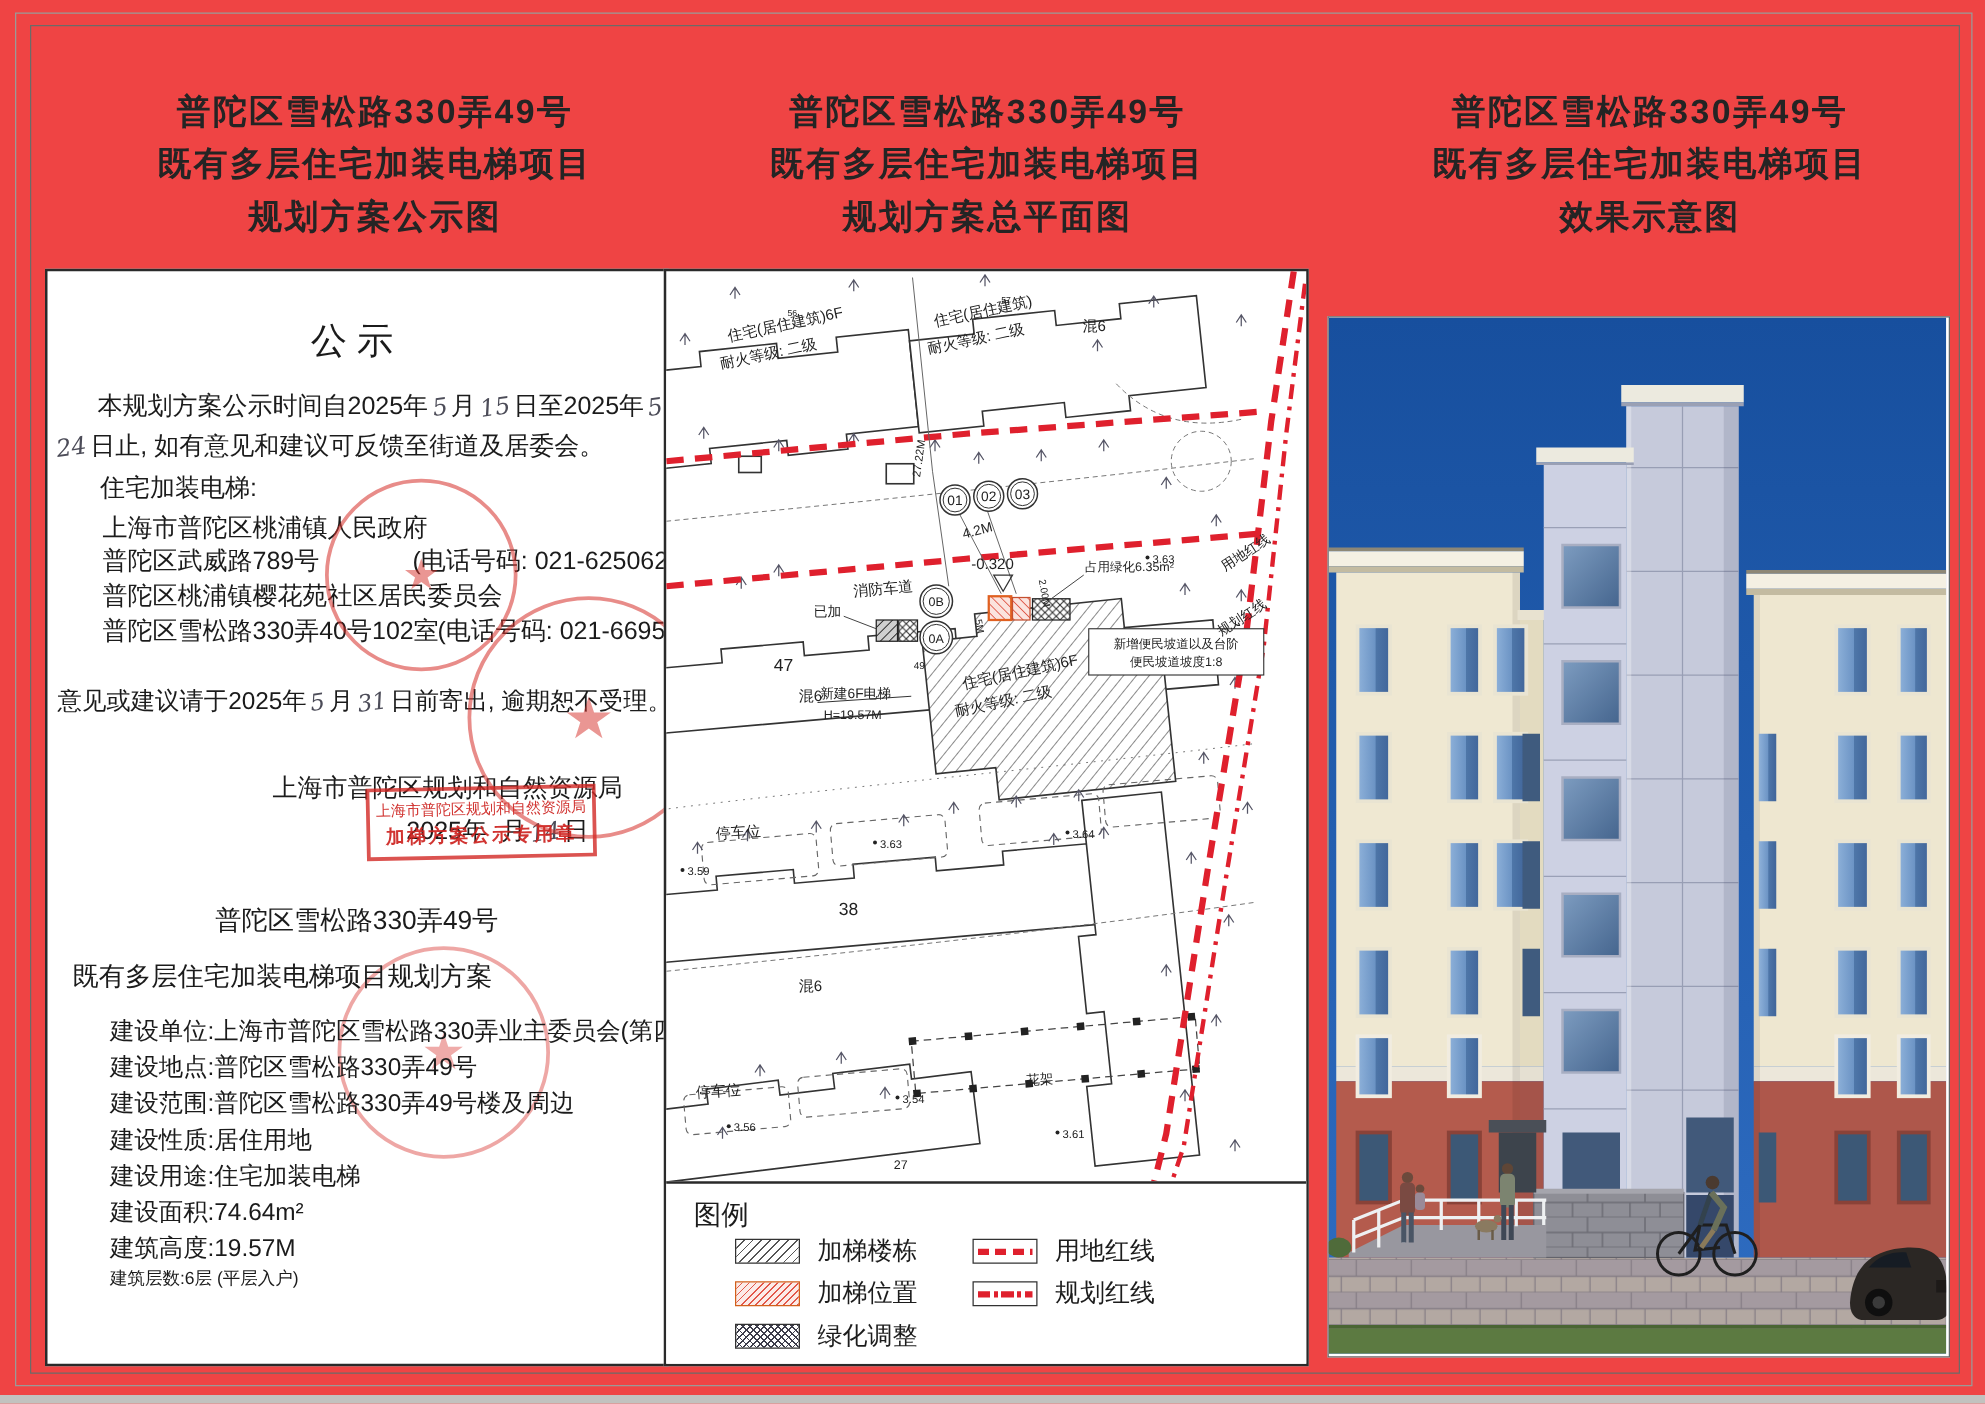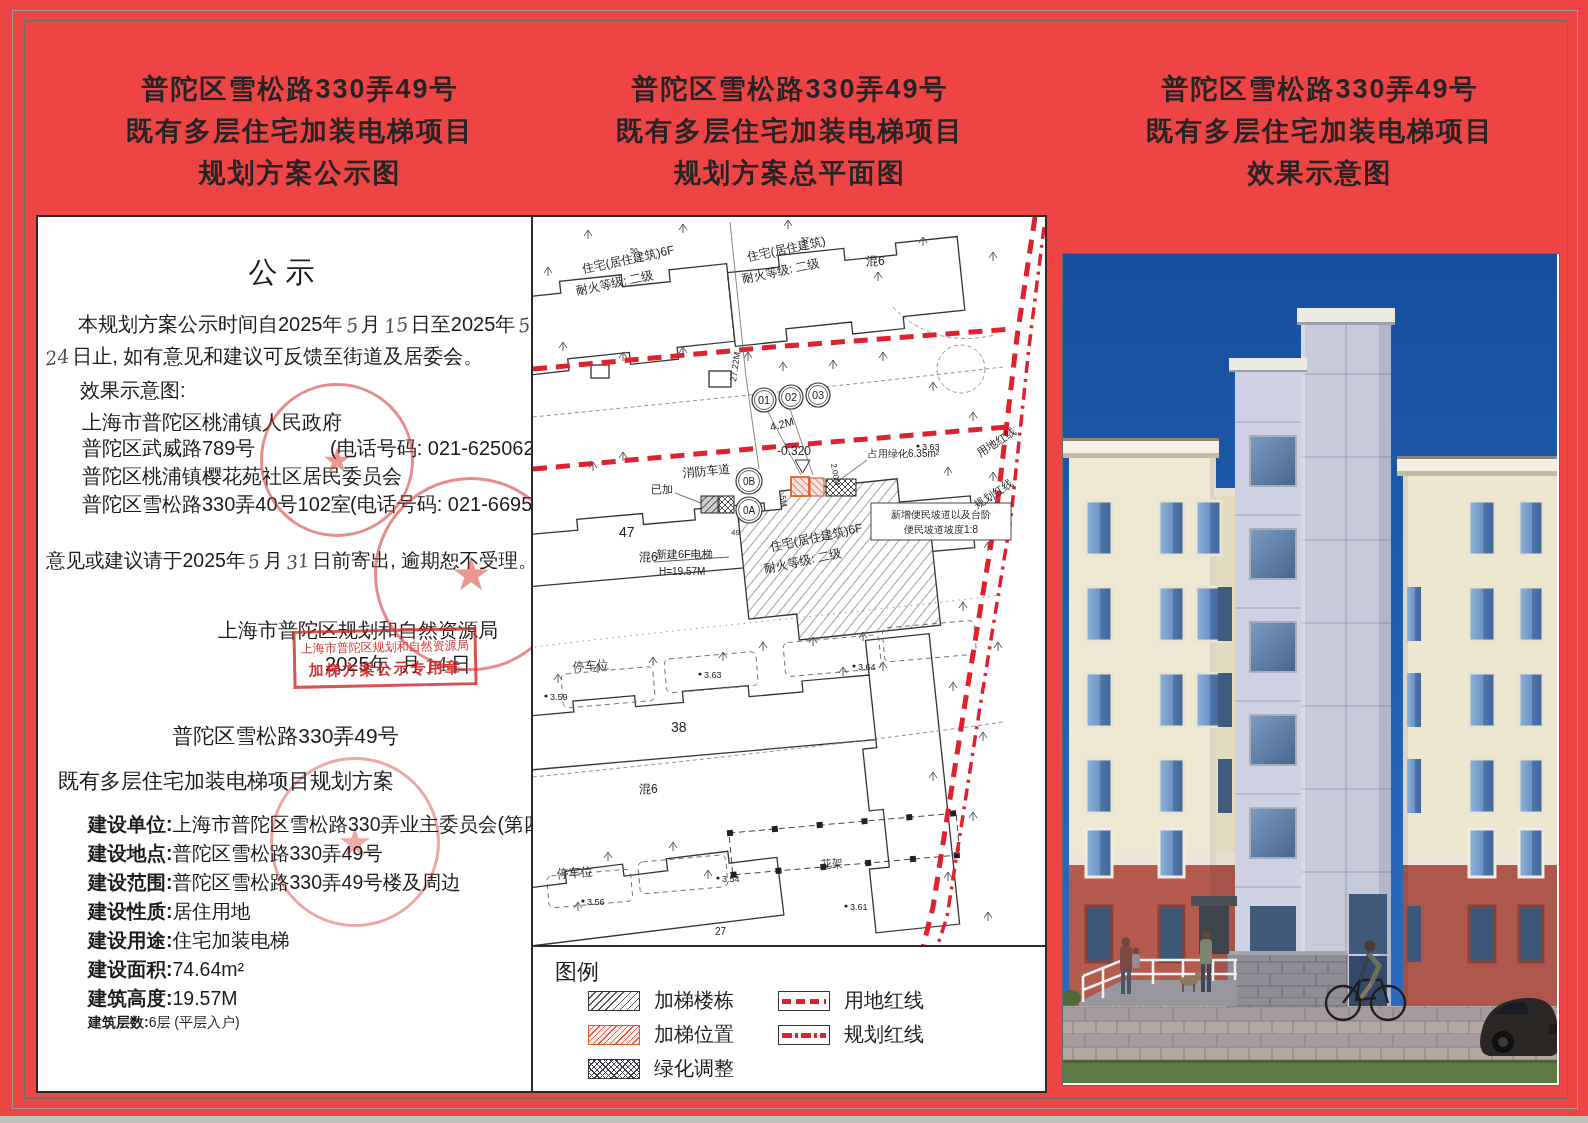--- a/index.html
+++ b/index.html
@@ -27,21 +27,21 @@
   .lg-item{position:absolute;display:flex;align-items:center;gap:14px;font-size:20px;}
   .sw{width:52px;height:20px;border:1.2px solid #333;box-sizing:border-box;position:relative;background:#fff;flex:0 0 auto;}
   .sw-diag{background:repeating-linear-gradient(135deg,#fff 0 4px,#555 4px 5px);}
   .sw-orange{border-color:#d2601c;background:repeating-linear-gradient(135deg,#fcebe8 0 3px,#e2574a 3px 4px);}
   .sw-cross{background:repeating-linear-gradient(45deg,rgba(255,255,255,0) 0 3px,#3c3c4a 3px 4px),
             repeating-linear-gradient(-45deg,#fff 0 3px,#3c3c4a 3px 4px);}
   .sw i{position:absolute;left:3px;right:3px;top:7px;height:5px;}
   .sw-dash i{background:repeating-linear-gradient(90deg,#df202d 0 9px,transparent 9px 14px);}
   .sw-dashdot i{background:repeating-linear-gradient(90deg,#df202d 0 10px,transparent 10px 13px,#df202d 13px 16px,transparent 16px 19px);}
   svg text{font-family:"Liberation Sans","DejaVu Sans",sans-serif;fill:#222;}
-  .proj-row .lab{font-weight:700;}
+  .proj-row .lab{font-weight:400;}
 </style>
 </head>
 <body>
 
 <div id="page">
   <div class="frame1"></div>
   <div class="frame2"></div>
   <div class="scan-edge"></div>
 
   <div class="title" style="left:60px;top:68px;width:480px;">
@@ -62,21 +62,21 @@
 
   <div class="panel" style="left:36px;top:215px;width:495px;height:874px;">
     <div class="nl" style="left:0;top:36px;width:100%;text-align:center;font-size:29px;letter-spacing:8px;">公示</div>
 
     <div class="nl" style="left:40px;top:94px;">
       <span>本规划方案公示时间自2025年</span><span class="hand">5</span><span>月</span><span class="hand">15</span><span>日至2025年</span><span class="hand">5</span><span>月</span>
     </div>
     <div class="nl" style="left:4px;top:126px;">
       <span class="hand">24</span><span>日止, 如有意见和建议可反馈至街道及居委会。</span>
     </div>
-    <div class="nl" style="left:42px;top:160px;">效果示意图:</div>
+    <div class="nl" style="left:42px;top:160px;">住宅加装电梯:</div>
     <div class="nl" style="left:44px;top:192px;text-align:right;">上海市普陀区桃浦镇人民政府</div>
     <div class="nl" style="left:44px;top:218px;">
       <span>普陀区武威路789号</span>
       <span style="position:absolute;left:248px;">(电话号码: 021-62506213)</span>
     </div>
     <div class="nl" style="left:44px;top:246px;">普陀区桃浦镇樱花苑社区居民委员会</div>
     <div class="nl" style="left:44px;top:274px;">
       <span>普陀区雪松路330弄40号102室</span>
       <span style="position:absolute;left:268px;">(电话号码: 021-66951786)</span>
     </div>

